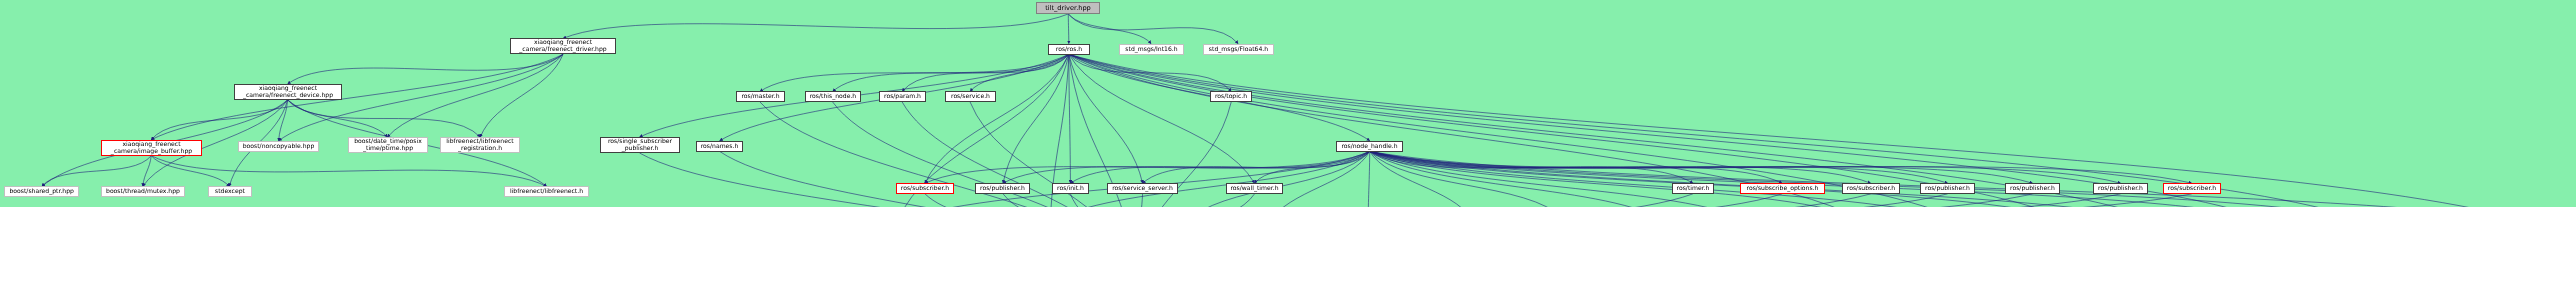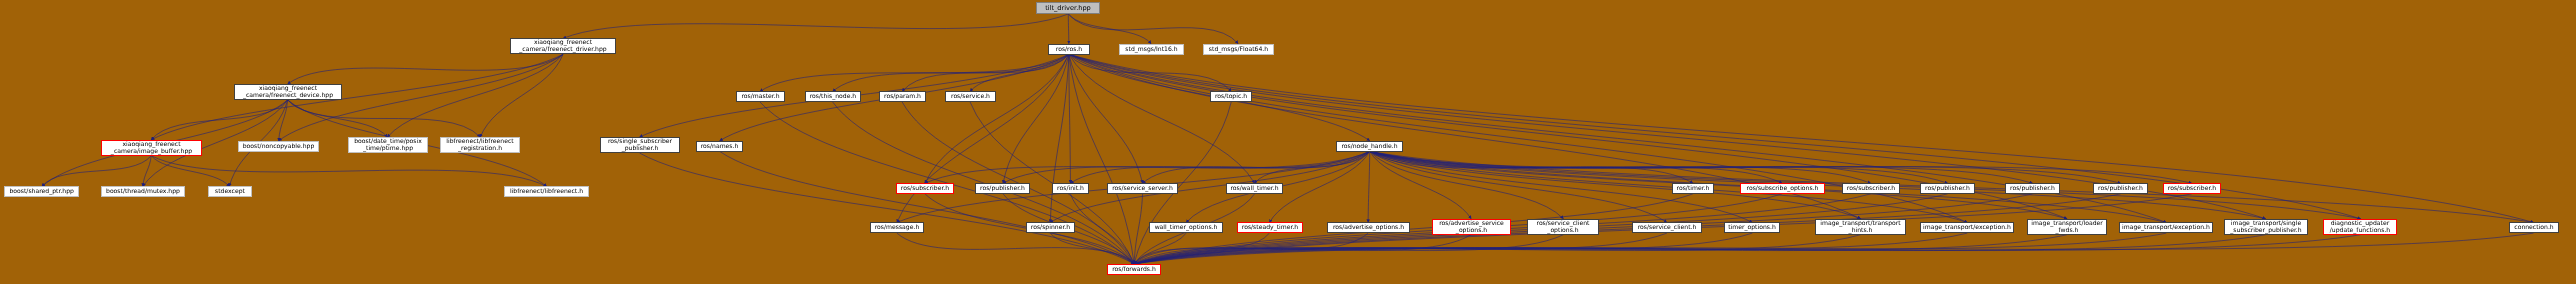--- a/index.html
+++ b/index.html
@@ -1,20 +1,20 @@
 <!DOCTYPE html>
 <html style="font-size:8.5px"><head>
 <meta charset="utf-8">
 <style>
   html,body{margin:0;padding:0;background:#ffffff;}
   #graph{
     position:relative;
     width:2576px;
-    height:284px;
-    background:#a16207;
+    height:207px;
+    background:#86efac;
     font-family:"DejaVu Sans","Liberation Sans",sans-serif;
     overflow:hidden;
   }
   #edges{position:absolute;left:0;top:0;width:2576px;height:289px;}
   .node{
     position:absolute;
     box-sizing:border-box;
     background:#ffffff;
     border:0.5px solid #c0c0c0;
     display:flex;

